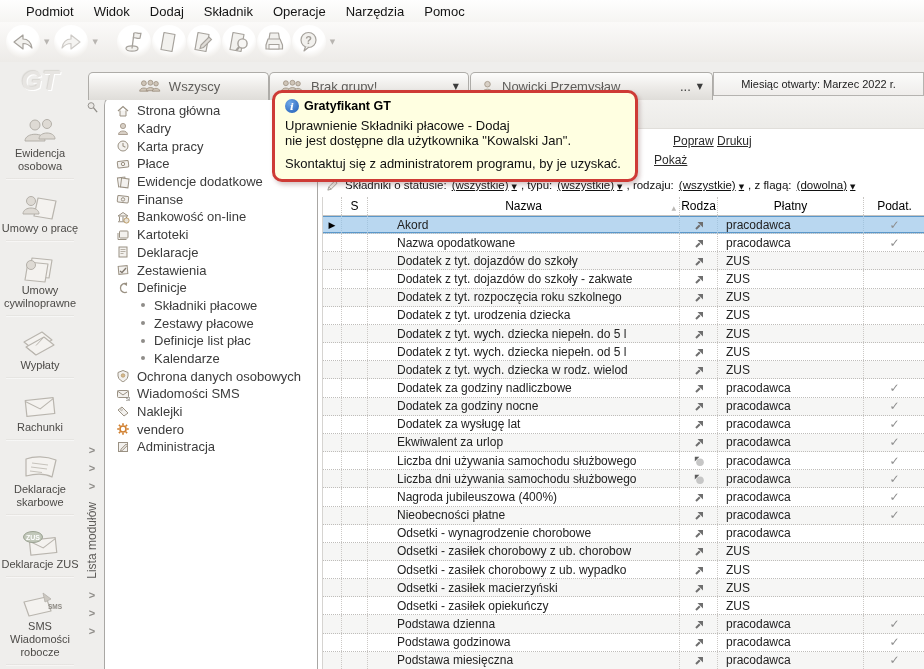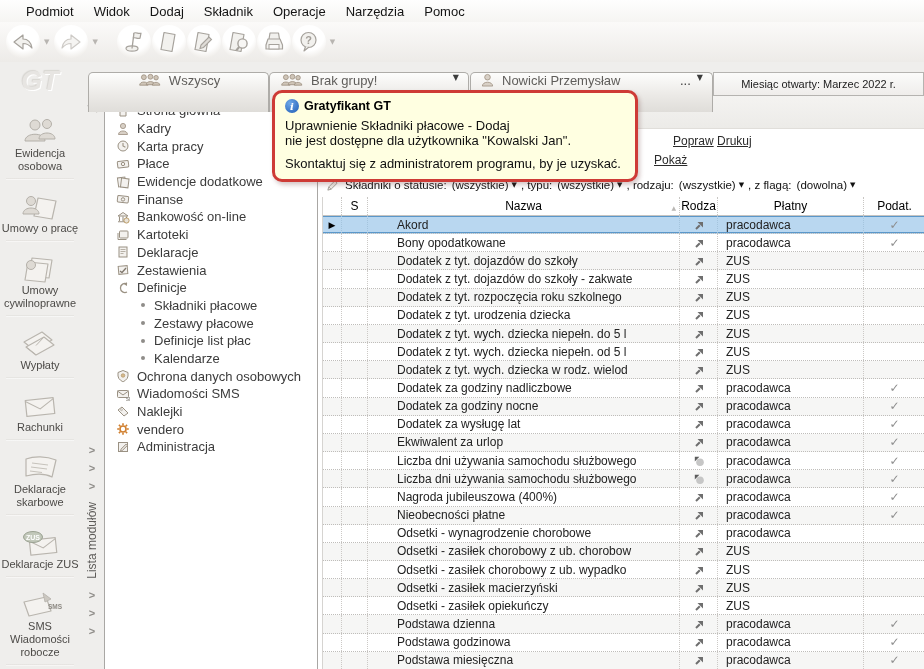--- a/index.html
+++ b/index.html
@@ -34,42 +34,42 @@
 .chevrons.top{margin-top:330px}
 .strip-label{writing-mode:vertical-rl;transform:rotate(180deg);font-size:12px;color:#5d5b58;margin:10px 0;white-space:nowrap}
 
 .navpanel{position:absolute;left:104px;top:95px;width:214px;height:574px;background:#fff;
   border:1px solid #a9a7a4;border-bottom:none;border-radius:10px 0 0 0;padding-top:6px;overflow:hidden}
 .nav-item{display:flex;align-items:center;height:17.7px;padding-left:10px;font-size:13px;color:#3b3b3b;white-space:nowrap}
 .nicon{width:16px;height:14px;margin-right:6px;display:inline-flex;align-items:center;justify-content:center;flex:none}
 .nav-item.sub{padding-left:36px}
 .nav-item.sub::before{content:'';width:4px;height:4px;border-radius:50%;background:#8f8d89;margin-right:9px;flex:none}
 
-.tab{position:absolute;top:72px;height:40px;border:1px solid #aeaca8;border-bottom:none;border-radius:5px 5px 0 0;
-  background:linear-gradient(#fdfdfc,#eceae7 55%,#dfddd9);display:flex;align-items:flex-start;padding:0 9px;
+.tab{position:absolute;top:72px;height:28px;border:1px solid #aeaca8;border-bottom:none;border-radius:5px 5px 0 0;
+  background:linear-gradient(#fdfdfc,#eceae7 55%,#dfddd9);display:flex;align-items:center;padding:0 9px;
   font-size:13px;color:#5f5d5a;z-index:5}
 .tab.center{justify-content:center}
 .tab .ticon{margin-right:7px;display:flex}
 .tab .dd{font-size:8px;color:#3c3c3c;font-family:"DejaVu Sans",sans-serif}
 .tab .ellipsis{color:#3c3c3c}
 .month{position:absolute;left:713px;top:72px;width:211px;height:24px;z-index:5;
   background:linear-gradient(#fbfbfa,#efedeb);border:1px solid #b5b3b0;
   display:flex;align-items:center;justify-content:center;font-size:11px;color:#1c1c1c}
 
 .content{position:absolute;left:318px;top:95px;width:606px;height:574px;background:#fff;border-top:1px solid #aeaca8}
 .content-band{position:absolute;left:0;top:0;width:100%;height:33px;
   background:linear-gradient(#f4f3f1,#ecebe8);border-bottom:1px solid #e0deda}
 .link{position:absolute;font-size:12px;text-decoration:underline;color:#2a2a2a}
 .link.active{color:#0a5bc4}
 .filterbar{position:absolute;left:8px;top:81px;height:16px;display:flex;align-items:center;
   font-size:11.5px;color:#111;white-space:nowrap}
 .filterbar .ficon{margin-right:6px;display:flex}
 .fseg{display:flex;align-items:center;margin-right:4px}
 .flabel{margin-right:5px}
-.fval{display:flex;align-items:center}
+.fval{text-decoration:underline;display:flex;align-items:flex-end}
 .fval .dd{font-size:7px;margin-left:3px;font-family:"DejaVu Sans",sans-serif}
 
 .grid{position:absolute;left:4px;top:101px;width:602px;bottom:0;overflow:hidden;font-size:12px;border-left:1px solid #d6d4d1}
 .grid-header,.grid-row{display:grid;grid-template-columns:19px 26px 312px 38px 146px 61px}
 .grid-header{height:19px;border-bottom:1px solid #c6c4c1}
 .gh{display:flex;align-items:center;justify-content:center;border-right:1px dotted #c8c6c3;color:#000;
   position:relative;overflow:hidden;white-space:nowrap}
 .gh:last-child{border-right:none}
 .sort{position:absolute;right:3px;top:7px;font-size:6px;color:#b9b7b4;font-family:"DejaVu Sans",sans-serif}
 .grid-row{height:18.16px;border-bottom:1px dotted #bfbdba}
@@ -545,21 +545,21 @@
               </span>
             </div>
             <div class="gc payer">pracodawca</div>
             <div class="gc tax">
               <span class="check">✓</span>
             </div>
           </div>
           <div class="grid-row">
             <div class="gc marker"></div>
             <div class="gc s"></div>
-            <div class="gc name">Bony opodatkowane</div>
+            <div class="gc name">Nazwa opodatkowane</div>
             <div class="gc type">
               <span class="tyi">
                 <svg width="12" height="12" viewBox="0 0 12 12">
                   <g>
                     <line x1="3" y1="10" x2="6.8" y2="6.2" stroke="#6e6e6e" stroke-width="2"></line>
                     <path d="M4.5 3 L10 3 L10 8.5 Z" fill="#6e6e6e"></path>
                   </g>
                 </svg>
               </span>
             </div>

